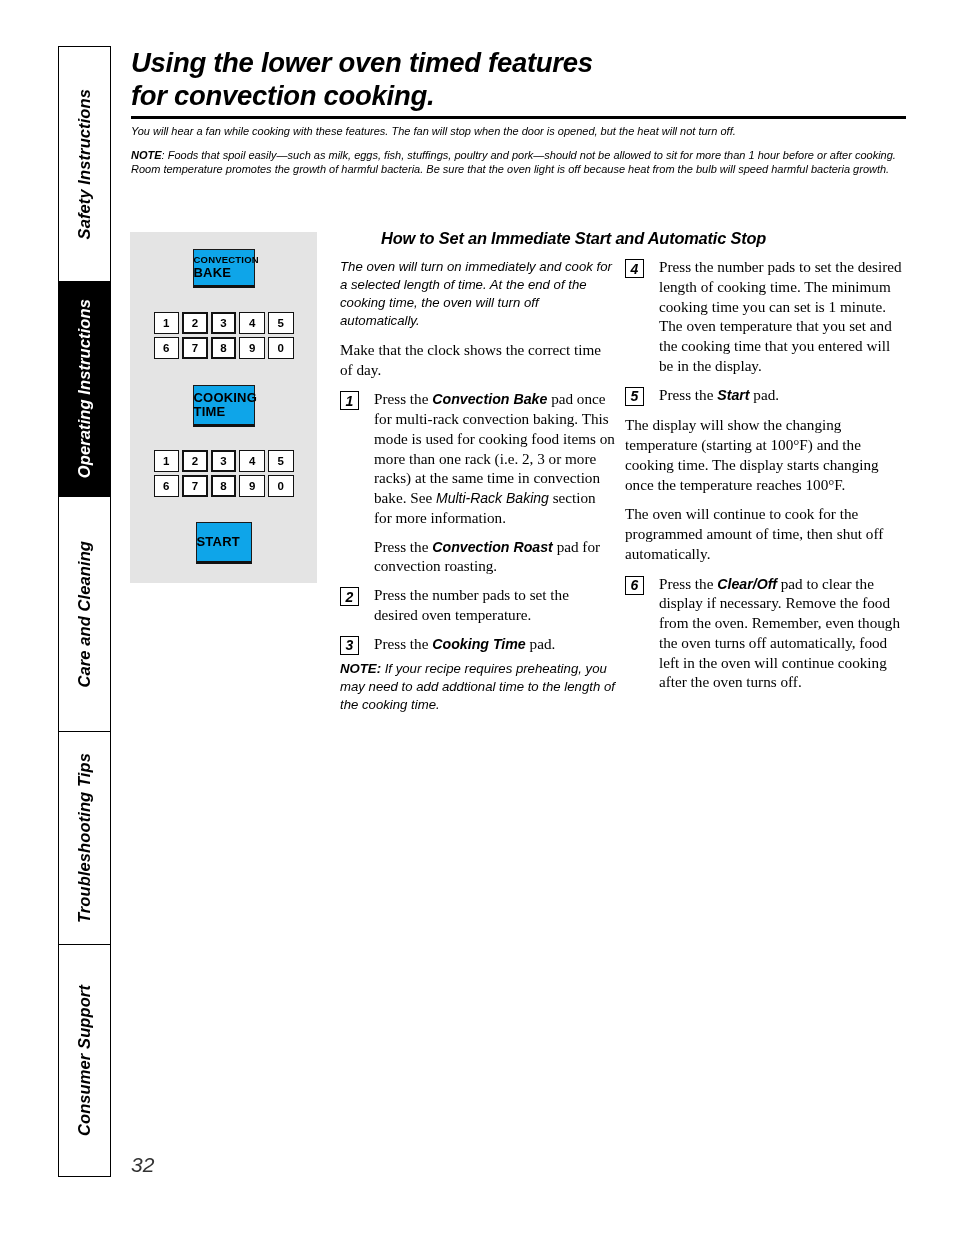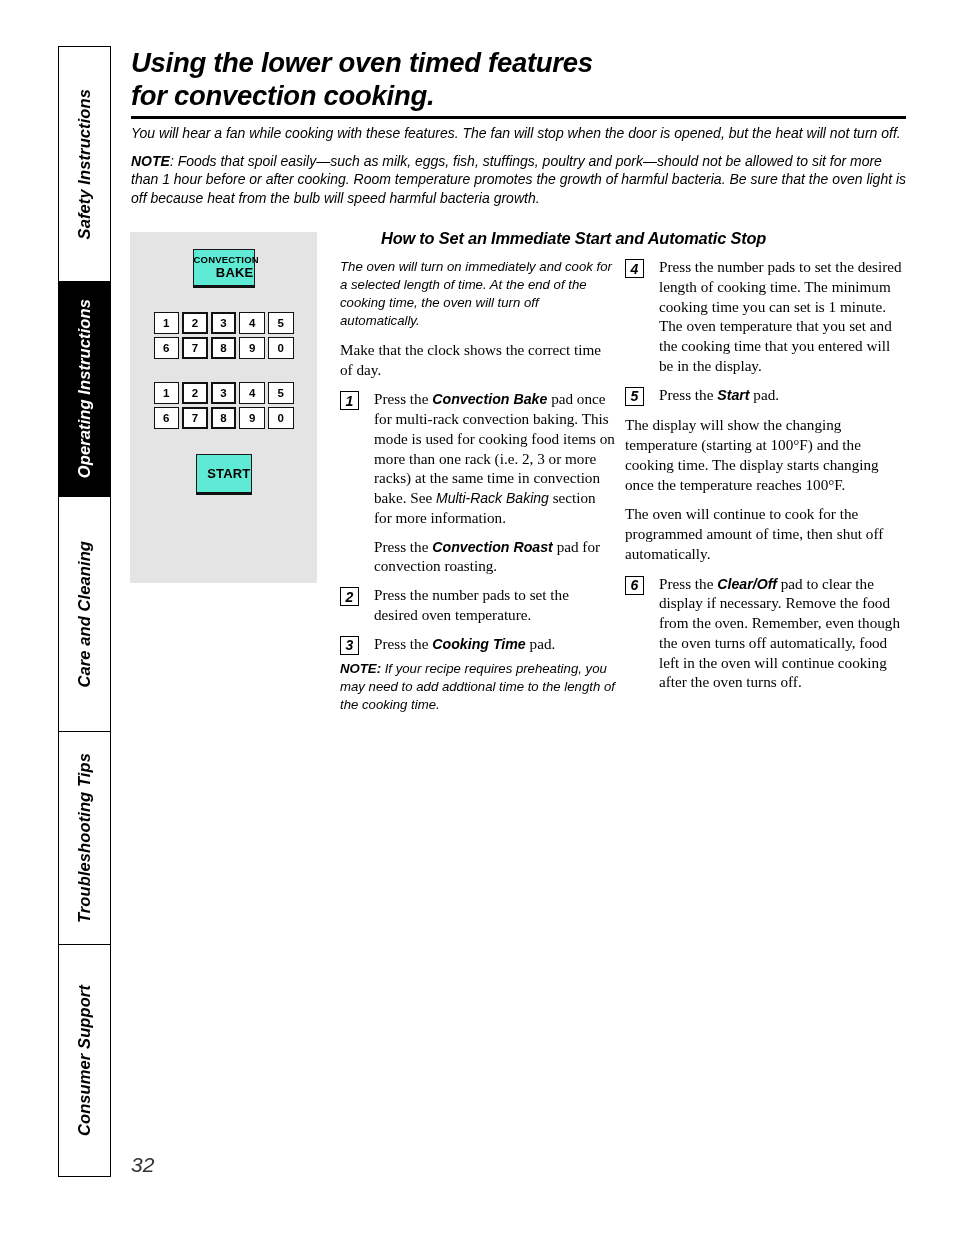--- a/index.html
+++ b/index.html
@@ -75,21 +75,21 @@
   }
 
   
   .intro {
     position: absolute;
     left: 131px;
     top: 124px;
     width: 777px;
     font-family: "Liberation Sans", sans-serif;
     font-style: italic;
-    font-size: 14px;
+    font-size: 11px;
     line-height: 1.33;
   }
   .intro p { margin: 0 0 9px 0; }
   .intro b { font-weight: bold; font-style: italic; }
 
   
   .panel {
     position: absolute;
     left: 130px;
     top: 232px;
@@ -98,22 +98,22 @@
     background: #e4e4e4;
   }
   .pad-row {
     display: flex;
     justify-content: center;
   }
   .fnpad {
     box-sizing: border-box;
     border: 1.5px solid #1a1a1a;
     border-bottom: 3.5px solid #111;
-    background: #5eead4;
-    text-align: right;
+    background: #0ea5e9;
+    text-align: left;
     font-family: "Liberation Sans", sans-serif;
     font-weight: bold;
     line-height: 1.14;
     padding: 5px 0 4px 0;
   }
   .fnpad .l1 { font-size: 9.5px; letter-spacing: 0.2px; }
   .fnpad .l2 { font-size: 13px; letter-spacing: 0.2px; }
   .fnpad.one-line { padding: 12px 0 11px 0; }
   .numpad-grid { margin: 0 auto; width: 140px; }
   .numrow { display: flex; gap: 3px; margin-bottom: 3px; }
@@ -260,20 +260,26 @@
     </div>
     <div class="numrow">
       <div class="numkey">6</div>
       <div class="numkey bold">7</div>
       <div class="numkey bold">8</div>
       <div class="numkey">9</div>
       <div class="numkey">0</div>
     </div>
   </div>
 
+  <div class="pad-row" style="margin-top:26px;">
+    <div class="fnpad" style="width:62px;">
+      <div class="l2">COOKING</div>
+      <div class="l2">TIME</div>
+    </div>
+  </div>
 
   <div class="numpad-grid" style="margin-top:23px;">
     <div class="numrow">
       <div class="numkey">1</div>
       <div class="numkey bold">2</div>
       <div class="numkey bold">3</div>
       <div class="numkey">4</div>
       <div class="numkey">5</div>
     </div>
     <div class="numrow">

